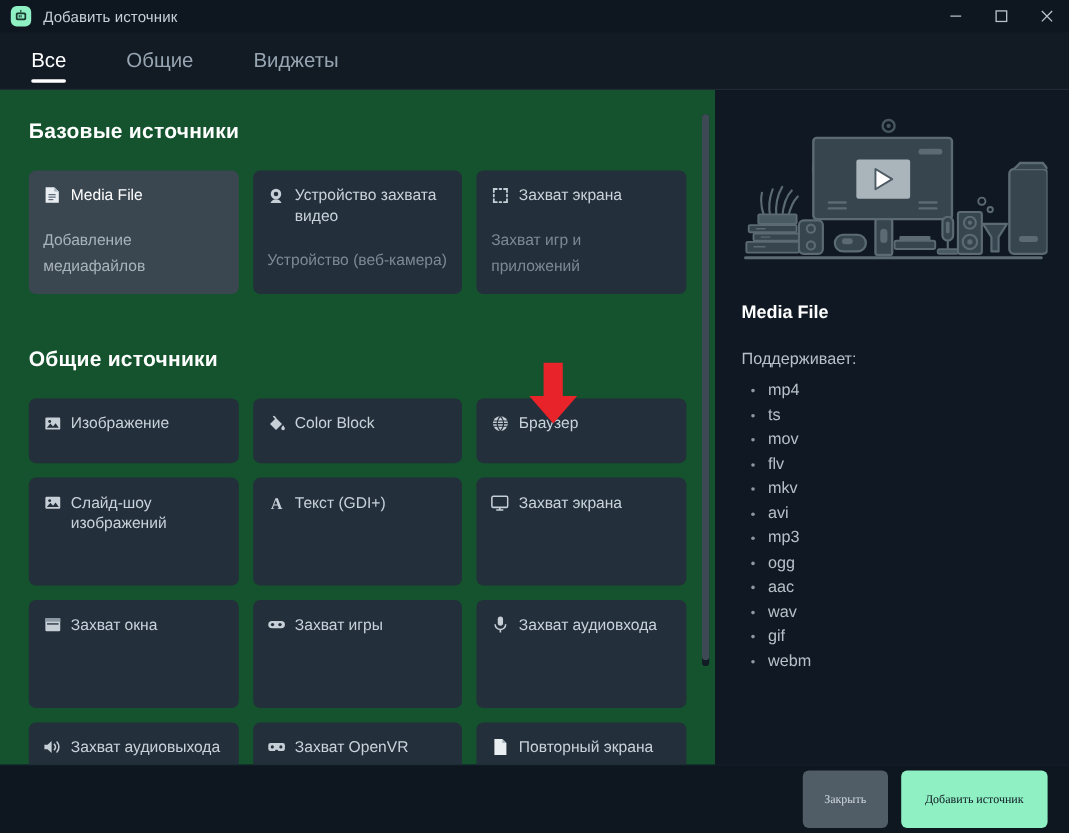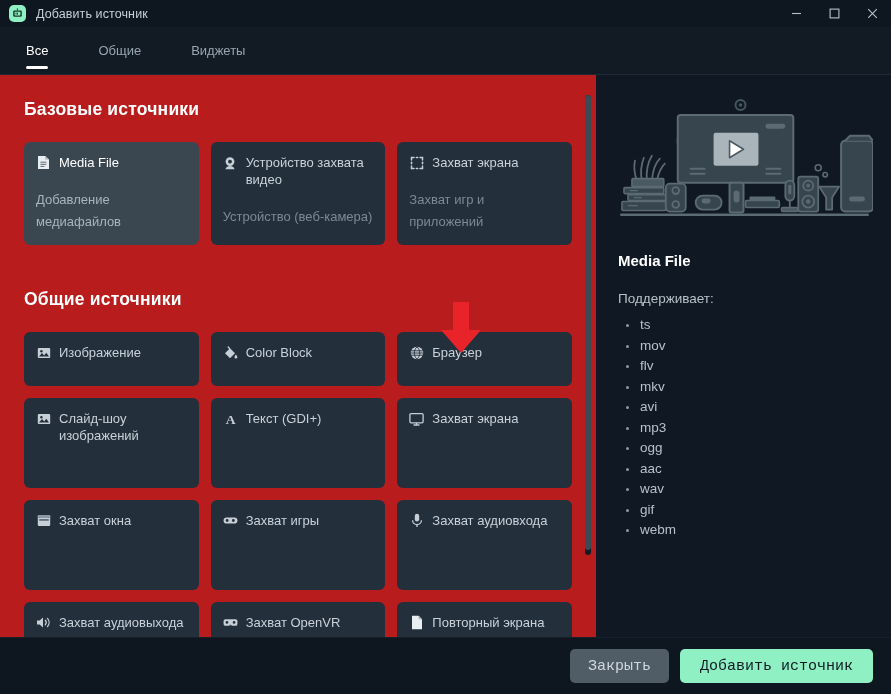--- a/index.html
+++ b/index.html
@@ -70,21 +70,21 @@
     align-items: stretch;
     padding-left: 16px;
     border-bottom: 1px solid #1e2a35;
     position: relative;
   }
   .tab {
     display: flex;
     align-items: center;
     padding: 0 10px;
     margin-right: 30px;
-    font-size: 13px;
+    font-size: 17px;
     color: #97a5b2;
     position: relative;
     white-space: nowrap;
   }
   .tab.active { color: #ffffff; }
   .tab.active::after {
     content: "";
     position: absolute;
     left: 10px; right: 10px;
     bottom: 5px;
@@ -97,21 +97,21 @@
   .body-split {
     flex: 1;
     display: flex;
     min-height: 0;
   }
 
   
   .main-pane {
     width: 596px;
     min-width: 596px;
-    background: #b91c1c;
+    background: #14532d;
     position: relative;
     overflow: hidden;
   }
   .main-scroll {
     position: absolute;
     inset: 0;
     overflow: hidden;
     padding: 24px 24px 0 24px;
   }
   .section-title {
@@ -249,25 +249,25 @@
     min-height: 57px;
     background: #0e1720;
     display: flex;
     align-items: center;
     justify-content: flex-end;
     padding-right: 18px;
     gap: 11px;
     border-top: 1px solid #16212b;
   }
   .btn {
-    height: 34px;
+    height: 48px;
     border-radius: 5px;
     border: none;
-    font-family: Liberation Mono, monospace;
-    font-size: 15px;
+    font-family: Liberation Serif, serif;
+    font-size: 10px;
     cursor: pointer;
     padding: 0 18px;
     white-space: nowrap;
   }
   .btn-secondary {
     background: #505c66;
     color: #cfd7de;
   }
   .btn-primary {
     background: #8ef0c3;
@@ -632,20 +632,21 @@
           <rect x="236" y="108" width="16" height="5" rx="2.5" fill="#5b6a73"></rect>
 
           <rect x="6" y="125" width="250" height="2.6" rx="1.3" fill="#5b6a73"></rect>
         </svg>
       </div>
 
       <div class="info-body">
         <div class="info-title">Media File</div>
         <div class="info-supports">Поддерживает:</div>
         <ul class="fmt-list">
+          <li>mp4</li>
           <li>ts</li>
           <li>mov</li>
           <li>flv</li>
           <li>mkv</li>
           <li>avi</li>
           <li>mp3</li>
           <li>ogg</li>
           <li>aac</li>
           <li>wav</li>
           <li>gif</li>

